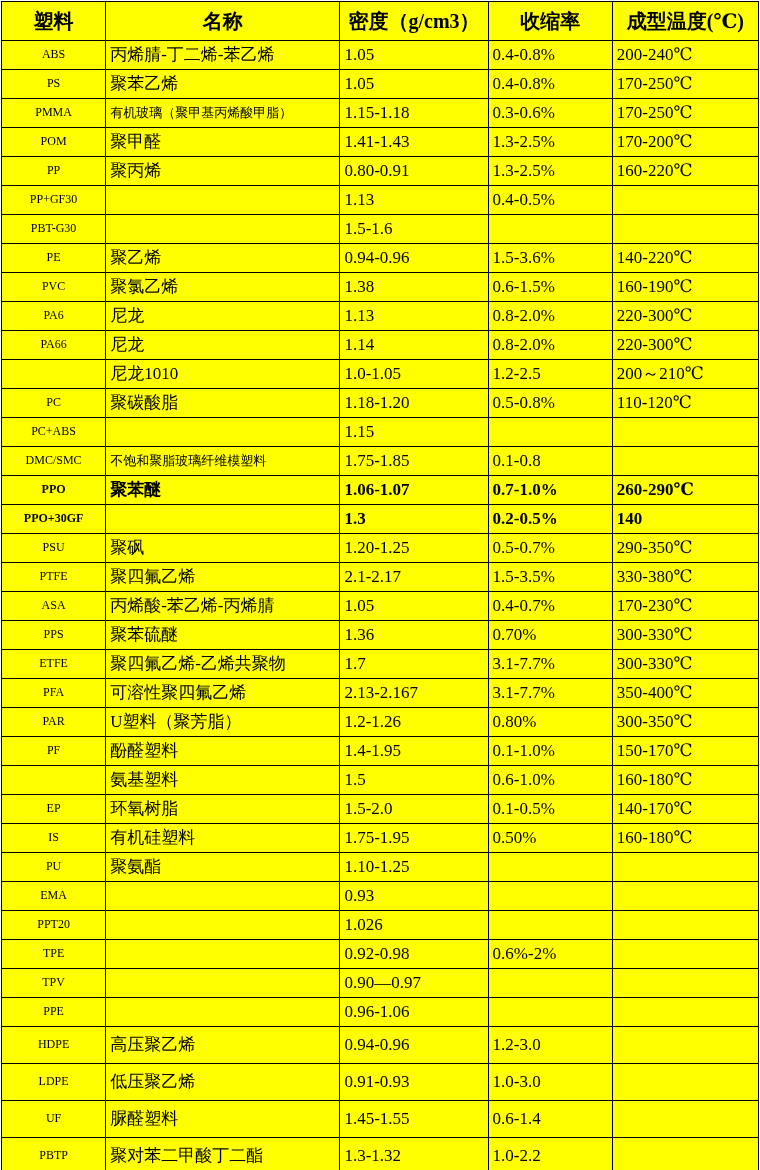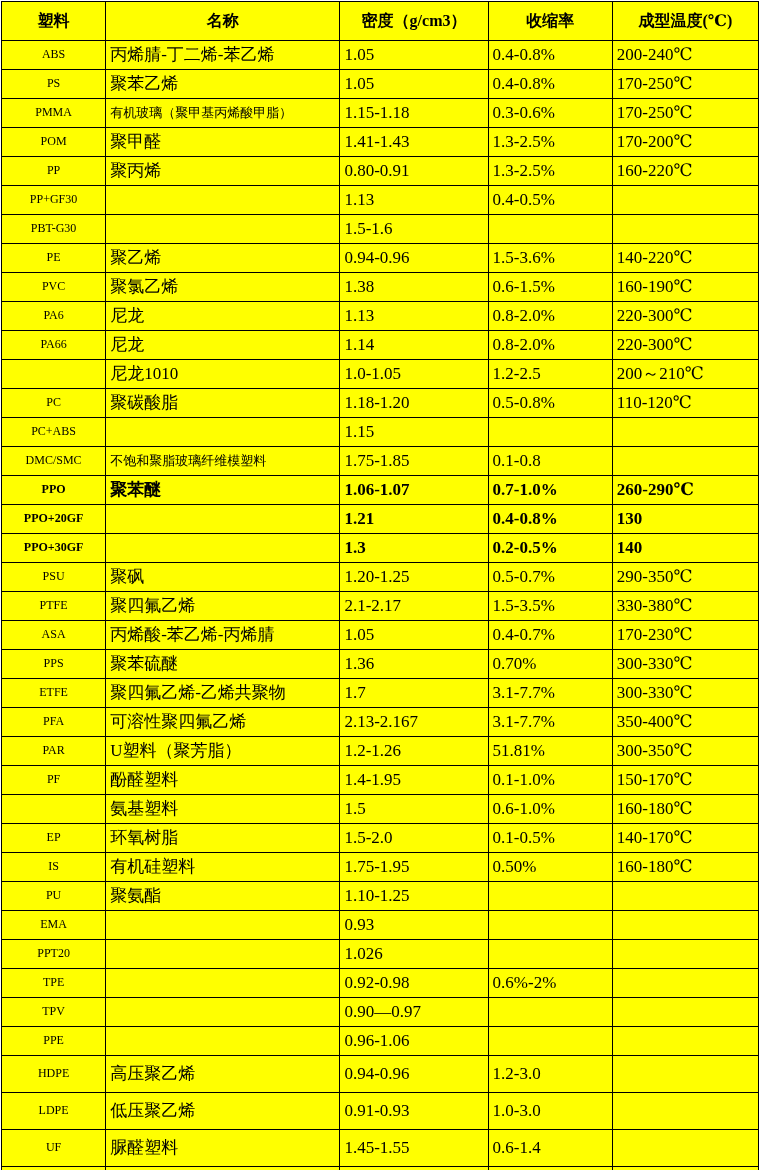--- a/index.html
+++ b/index.html
@@ -31,21 +31,21 @@
     color: #000000;
     height: 28px;
     padding: 0 4px;
     font-size: 17px;
     line-height: 1.1;
     overflow: hidden;
     white-space: nowrap;
   }
   #plastics-table thead th {
     font-weight: bold;
-    font-size: 16px;
+    font-size: 20px;
     text-align: center;
     height: 38px;
   }
   
   #plastics-table td.col-code {
     text-align: center;
     font-size: 12px;
   }
   #plastics-table td.col-name,
   #plastics-table td.col-density,
@@ -192,27 +192,20 @@
         <td class="col-temp"></td>
       </tr>
       <tr>
         <td class="col-code bold">PPO</td>
         <td class="col-name bold">聚苯醚</td>
         <td class="col-density bold">1.06-1.07</td>
         <td class="col-shrink bold">0.7-1.0%</td>
         <td class="col-temp bold">260-290℃</td>
       </tr>
       <tr>
-        <td class="col-code bold">PPO+20GF</td>
-        <td class="col-name bold"></td>
-        <td class="col-density bold">1.21</td>
-        <td class="col-shrink bold">0.4-0.8%</td>
-        <td class="col-temp bold">130</td>
-      </tr>
-      <tr>
         <td class="col-code bold">PPO+30GF</td>
         <td class="col-name bold"></td>
         <td class="col-density bold">1.3</td>
         <td class="col-shrink bold">0.2-0.5%</td>
         <td class="col-temp bold">140</td>
       </tr>
       <tr>
         <td class="col-code">PSU</td>
         <td class="col-name">聚砜</td>
         <td class="col-density">1.20-1.25</td>
@@ -251,21 +244,21 @@
         <td class="col-code">PFA</td>
         <td class="col-name">可溶性聚四氟乙烯</td>
         <td class="col-density">2.13-2.167</td>
         <td class="col-shrink">3.1-7.7%</td>
         <td class="col-temp">350-400℃</td>
       </tr>
       <tr>
         <td class="col-code">PAR</td>
         <td class="col-name">U塑料（聚芳脂）</td>
         <td class="col-density">1.2-1.26</td>
-        <td class="col-shrink">51.81%</td>
+        <td class="col-shrink">0.80%</td>
         <td class="col-temp">300-350℃</td>
       </tr>
       <tr>
         <td class="col-code">PF</td>
         <td class="col-name">酚醛塑料</td>
         <td class="col-density">1.4-1.95</td>
         <td class="col-shrink">0.1-1.0%</td>
         <td class="col-temp">150-170℃</td>
       </tr>
       <tr>

